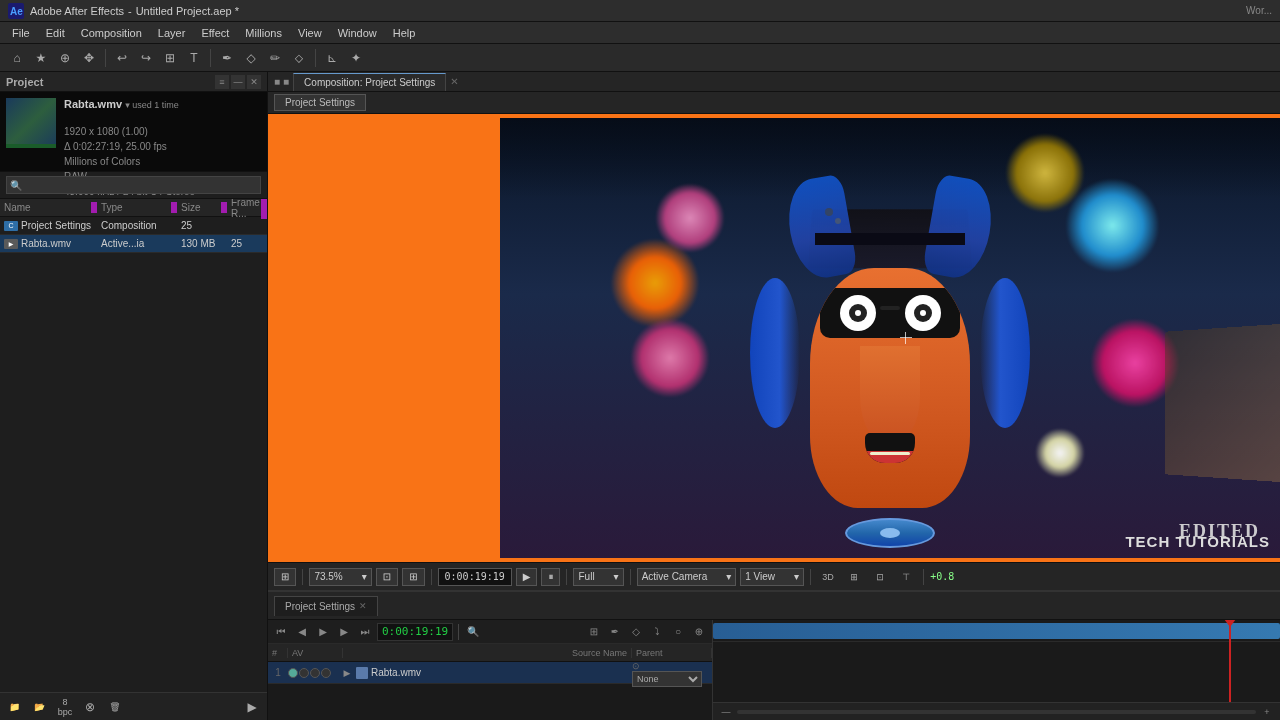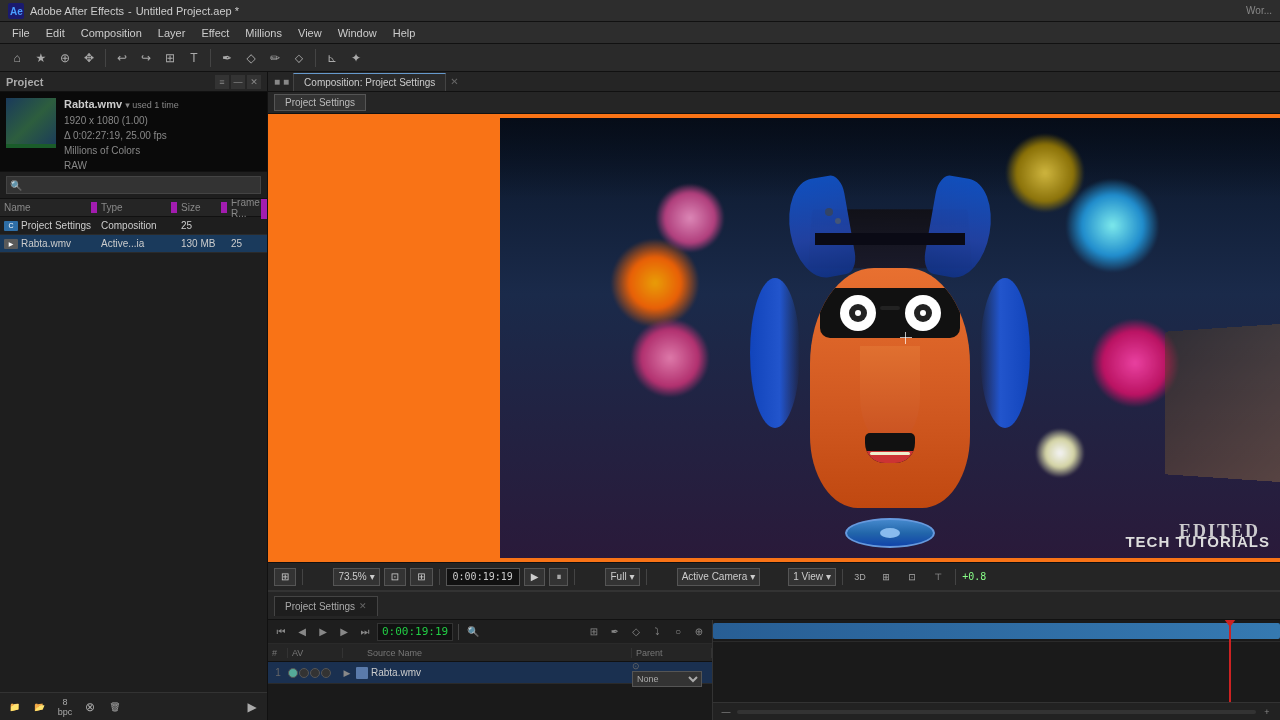--- a/index.html
+++ b/index.html
@@ -151,21 +151,21 @@
       height: 4px;
       background: #1a5c2a;
     }
     .preview-info {
       flex: 1;
     }
     .preview-name {
       color: #cccccc;
       font-size: 11px;
       font-weight: bold;
-      margin-bottom: 3px;
+      margin-bottom: 14px;
     }
     .preview-details {
       color: #888;
       font-size: 10px;
       line-height: 1.5;
     }
 
     
     #search-bar {
       padding: 4px 6px;
@@ -375,22 +375,21 @@
     }
     .vc-dropdown {
       background: #333;
       border: 1px solid #555;
       color: #ccc;
       padding: 1px 4px;
       font-size: 10px;
       height: 18px;
       display: flex;
       align-items: center;
-      gap: 3px;
-      margin-left: 24px;
+      gap: 19px;
     }
     .vc-sep { width: 1px; height: 16px; background: #444; margin: 0 2px; }
 
     
     #timeline {
       height: 130px;
       background: #1a1a1a;
       border-top: 2px solid #333;
       display: flex;
       flex-direction: column;
@@ -934,21 +933,21 @@
             <button class="tl-ctrl-btn">◇</button>
             <button class="tl-ctrl-btn">⤵</button>
             <button class="tl-ctrl-btn">○</button>
             <button class="tl-ctrl-btn">⊕</button>
           </div>
 
           <div id="tl-layer-header">
             <div class="lh-col" style="width:20px;">#</div>
             <div class="lh-col" style="width:55px;">AV</div>
             <div class="lh-col" style="width:20px;"></div>
-            <div class="lh-col" style="flex:1;">Source Name</div>
+            <div class="lh-col" style="flex:1;text-align:right;">Source Name</div>
             <div class="lh-col" style="width:80px;">Parent</div>
           </div>
 
           <div id="tl-layer-list">
             <div class="layer-row selected">
               <div class="layer-num">1</div>
               <div class="layer-switches">
                 <div class="layer-sw active"></div>
                 <div class="layer-sw"></div>
                 <div class="layer-sw"></div>

